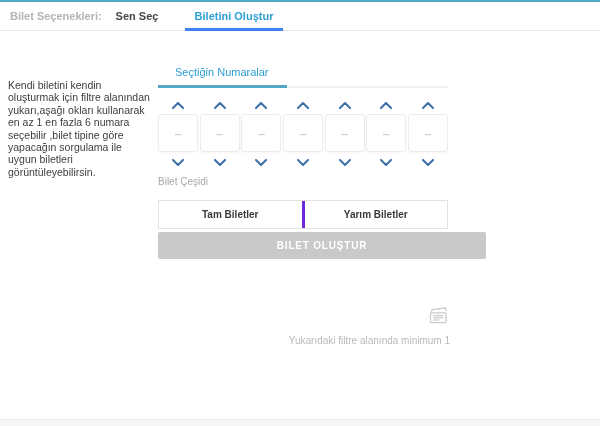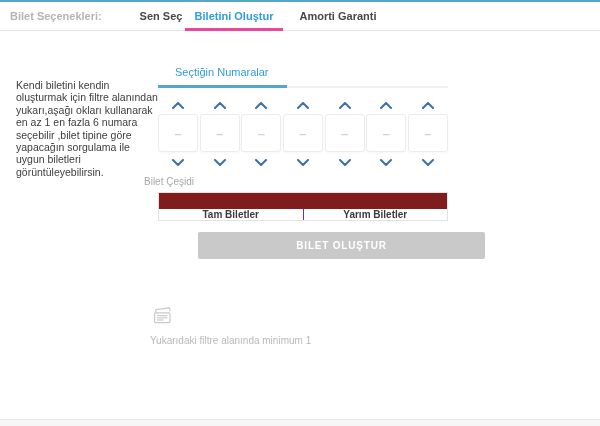--- a/index.html
+++ b/index.html
@@ -23,27 +23,27 @@
   .nav-label {
     position: absolute; left: 10px; top: 0; line-height: 29px;
     font-size: 11px; color: #b4b4b4; font-weight: bold;
   }
   .nav-tab {
     position: absolute; top: 0; height: 29px; line-height: 29px;
     font-size: 11px; font-weight: bold; color: #474747;
     background: none; border: none; cursor: pointer; text-align: center;
     font-family: inherit;
   }
-  .nav-tab.t1 { left: 128px; width: 66px; }
-  .nav-tab.t2 { left: 185px; width: 98px; color: #2e9ed6; border-bottom: 3px solid #ec4899; }
+  .nav-tab.t1 { left: 104px; width: 66px; }
+  .nav-tab.t2 { left: 185px; width: 98px; color: #2e9ed6; border-bottom: 3px solid #3b82f6; }
   .nav-tab.t3 { left: 292px; width: 92px; }
   
   .sidebar-text {
     position: absolute; left: 8px; top: 79px; width: 142px;
-    font-size: 10.5px; line-height: 12.4px; color: #3d3d3d; margin-left: 8px;
+    font-size: 10.5px; line-height: 12.4px; color: #3d3d3d;
   }
   
   .section-tab {
     position: absolute; left: 175px; top: 66px;
     font-size: 11px; font-weight: normal; color: #2e9ed6;
     background: none; border: none; cursor: pointer; font-family: inherit;
   }
   .section-line-gray { position: absolute; left: 158px; top: 86px; width: 290px; height: 2px; background: #f0f0f0; }
   .section-line-blue { position: absolute; left: 158px; top: 85px; width: 129px; height: 3px; background: #54a7c5; }
 
@@ -61,63 +61,62 @@
   .numbox {
     width: 40px; height: 38px;
     border: 1px solid #ececec; border-radius: 3px; background: #fff;
     box-shadow: 0 1px 2px rgba(0,0,0,0.03);
     display: flex; align-items: center; justify-content: center;
     cursor: pointer;
   }
   .dash { color: #d2d2d2; font-size: 13px; font-weight: bold; letter-spacing: 0; }
 
   .type-label {
-    position: absolute; left: 144px; top: 176px;
+    position: absolute; left: 158px; top: 176px;
     font-size: 10px; color: #a8a8a8;
   }
   .segment {
-    position: absolute; left: 158px; top: 192px; width: 290px; height: 29px;
-    display: flex; border: 1px solid #e2e2e2; background: #7f1d1d; align-items: flex-end;
+    position: absolute; left: 158px; top: 200px; width: 290px; height: 29px;
+    display: flex; border: 1px solid #e2e2e2; background: #7f1d1d;
   }
   .segment button {
-    flex: 1; background: #fff; border: none; border-left: 1px solid #6d28d9;
+    flex: 1; background: #fff; border: none; border-left: 3px solid #6d28d9;
     font-size: 10px; font-weight: bold; color: #3a3a3a; cursor: pointer;
     font-family: inherit;
   }
   .segment button:first-child { border-left: none; }
 
   .submit {
-    position: absolute; left: 158px; top: 232px; width: 287px; height: 27px;
+    position: absolute; left: 158px; top: 232px; width: 328px; height: 27px;
     background: #c9c9c9; border: none; border-radius: 2px;
     color: #ffffff; font-size: 10px; font-weight: bold; letter-spacing: 0.8px;
-    cursor: default; font-family: inherit; margin-left: 40px;
+    cursor: default; font-family: inherit;
   }
 
   .info {
     position: absolute; left: 150px; top: 306px; width: 300px;
-    text-align: left;
+    text-align: right;
   }
   .info .icon-wrap { display: block; margin-bottom: 5px; }
   .info-line { font-size: 10px; line-height: 13.5px; color: #b9b9b9; }
 
   .bottom-strip {
     position: absolute; left: 0; top: 419px; width: 600px; height: 7px;
     background: #f6f6f6; border-top: 1px solid #e9e9e9;
   }
 </style>
 </head>
 <body>
 
 <div class="top-line"></div>
 
 <div class="nav">
   <span class="nav-label">Bilet Seçenekleri:</span>
   <button class="nav-tab t1">Sen Seç</button>
   <button class="nav-tab t2">Biletini Oluştur</button>
-  <button class="nav-tab t3">Amorti Garanti</button>
 </div>
 
 <p class="sidebar-text">Kendi biletini kendin oluşturmak için filtre alanından yukarı,aşağı okları kullanarak en az 1 en fazla 6 numara seçebilir ,bilet tipine göre yapacağın sorgulama ile uygun biletleri görüntüleyebilirsin.</p>
 
 <button class="section-tab">Seçtiğin Numaralar</button>
 <div class="section-line-gray"></div>
 <div class="section-line-blue"></div>
 
 <div class="spinners">
 

